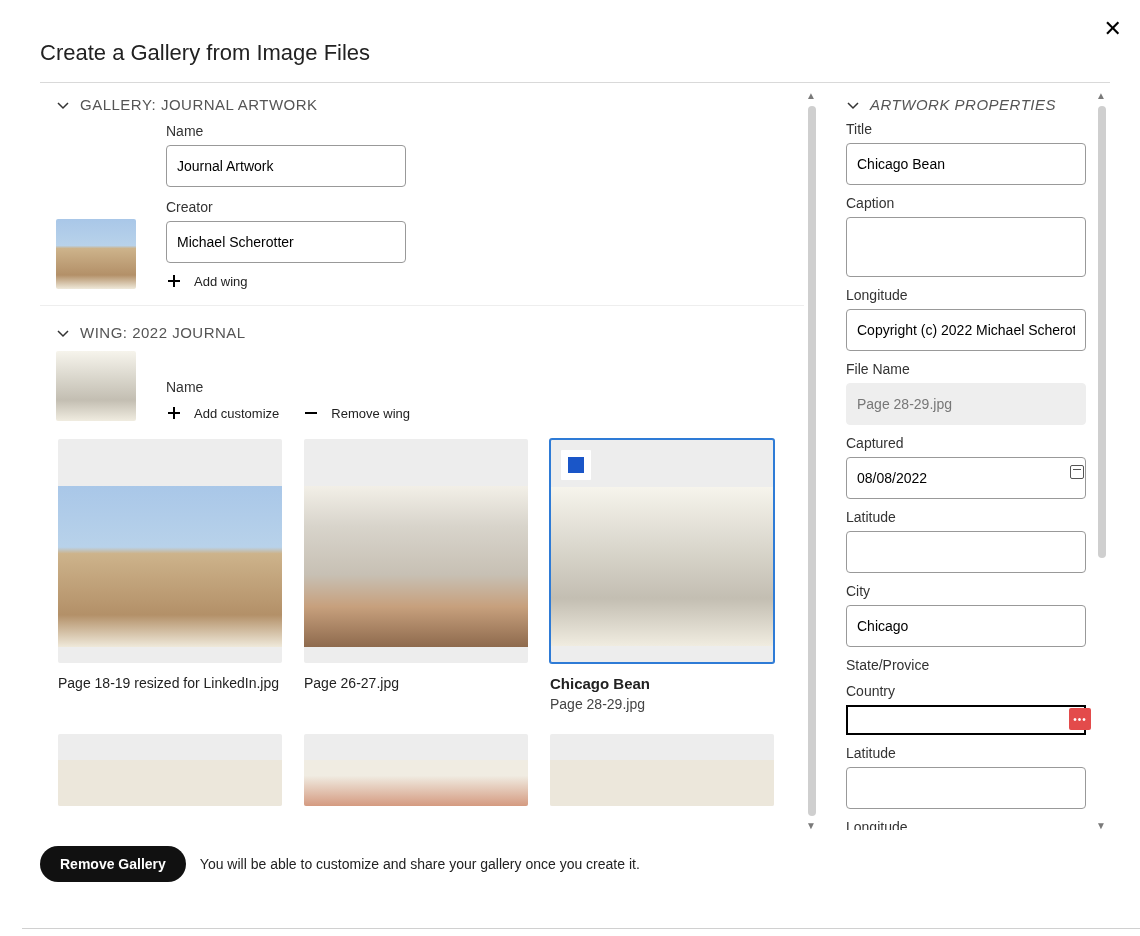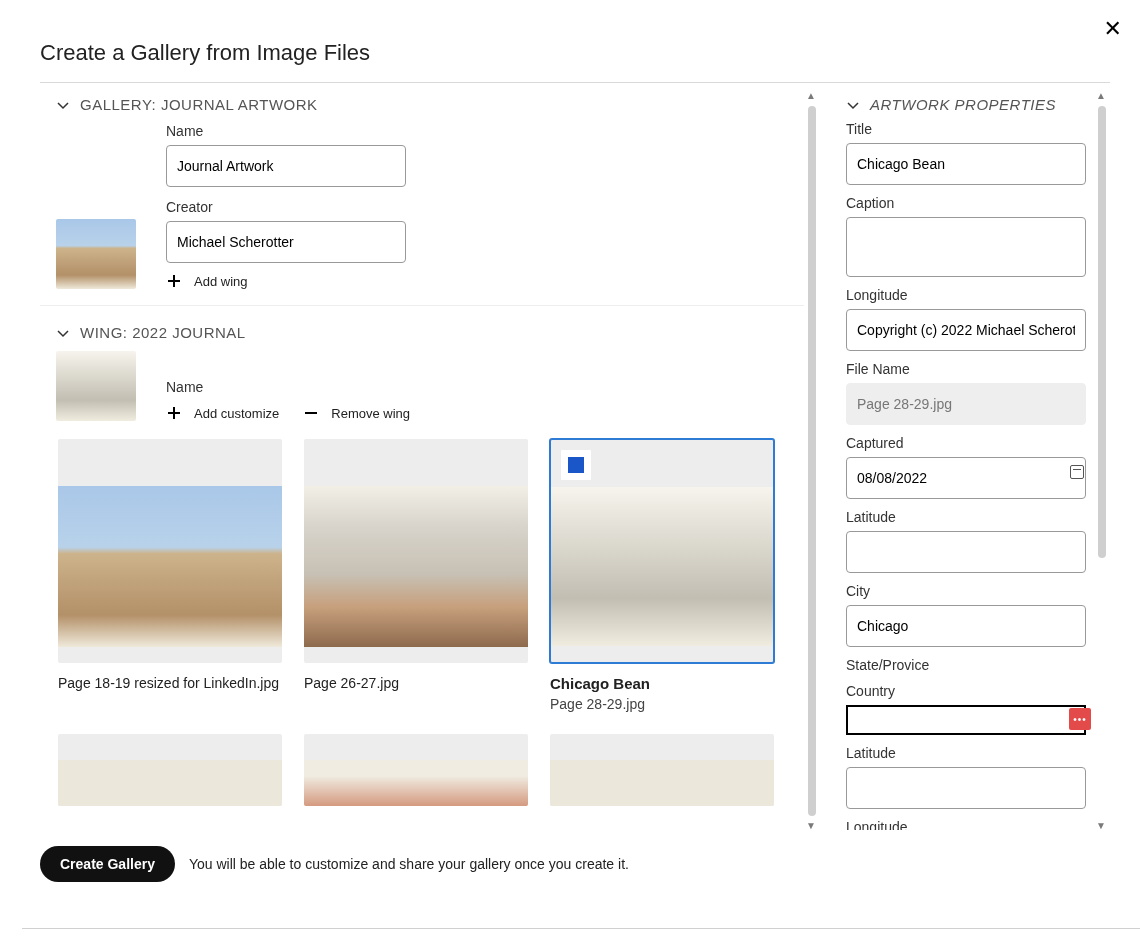--- a/index.html
+++ b/index.html
@@ -253,18 +253,18 @@
       <span class="label">Latitude</span>
       <input class="text-input" value="" style="">
     </div>
     <div class="field-col">
       <span class="label">Longitude</span>
     </div>
   </div>
 </div>
 
 <div class="footer">
-  <button class="create-btn">Create Gallery</button>
+  <button class="create-btn">Remove Gallery</button>
   <span class="footer-note">You will be able to customize and share your gallery once you create it.</span>
 </div>
 <hr class="bottom-rule">
 
 </div>
 
 </body></html>

